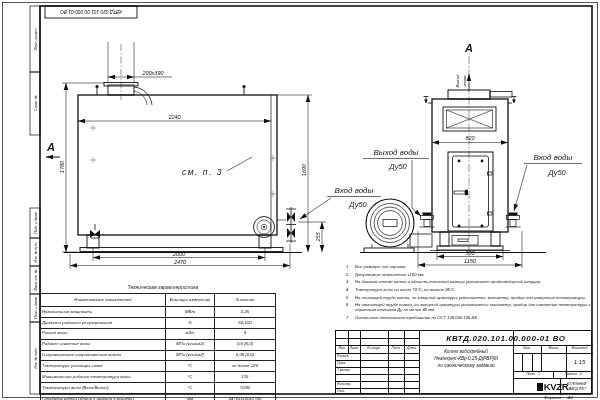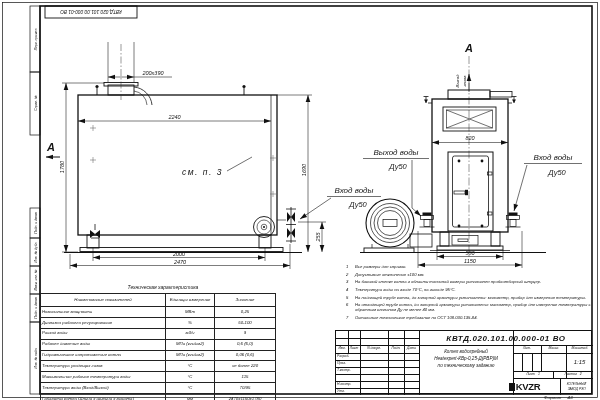--- a/index.html
+++ b/index.html
@@ -27,21 +27,21 @@
             display:flex;align-items:center;}
   .tb .vl{position:absolute;width:0.7px;background:#111;}
   .tb .hl{position:absolute;height:0.7px;background:#111;}
   .tb .ctr{justify-content:center;text-align:center;}
   .docnum{position:absolute;left:83px;top:0;width:174px;height:14px;display:flex;align-items:center;
           justify-content:center;font-size:8px;font-weight:bold;letter-spacing:0.6px;}
   .tbname{position:absolute;left:83px;top:14px;width:94px;height:50px;display:flex;flex-direction:column;
           align-items:center;justify-content:flex-start;padding-top:4px;font-size:4.6px;line-height:1.5;text-align:center;}
   .scale{position:absolute;left:230px;top:22px;width:27px;height:18px;display:flex;align-items:center;
          justify-content:center;font-size:6px;}
-  .logo{position:absolute;left:165px;top:47px;width:47px;height:17px;display:flex;align-items:center;
+  .logo{position:absolute;left:193px;top:47px;width:47px;height:17px;display:flex;align-items:center;
         justify-content:center;font-size:9.5px;font-weight:900;font-style:normal;letter-spacing:-0.4px;}
   .logo .sq{display:inline-block;width:6px;height:8px;background:#111;margin-right:1px;}
   .company{position:absolute;left:224px;top:47px;width:33px;height:17px;display:flex;flex-direction:column;
            align-items:center;justify-content:center;font-size:3.1px;line-height:1.3;text-align:center;}
   .fmt{left:544px;top:394.5px;width:50px;display:flex;gap:6px;font-size:4.4px;font-style:italic;}
 </style>
 </head>
 <body>
 
 <div class="sheet">

